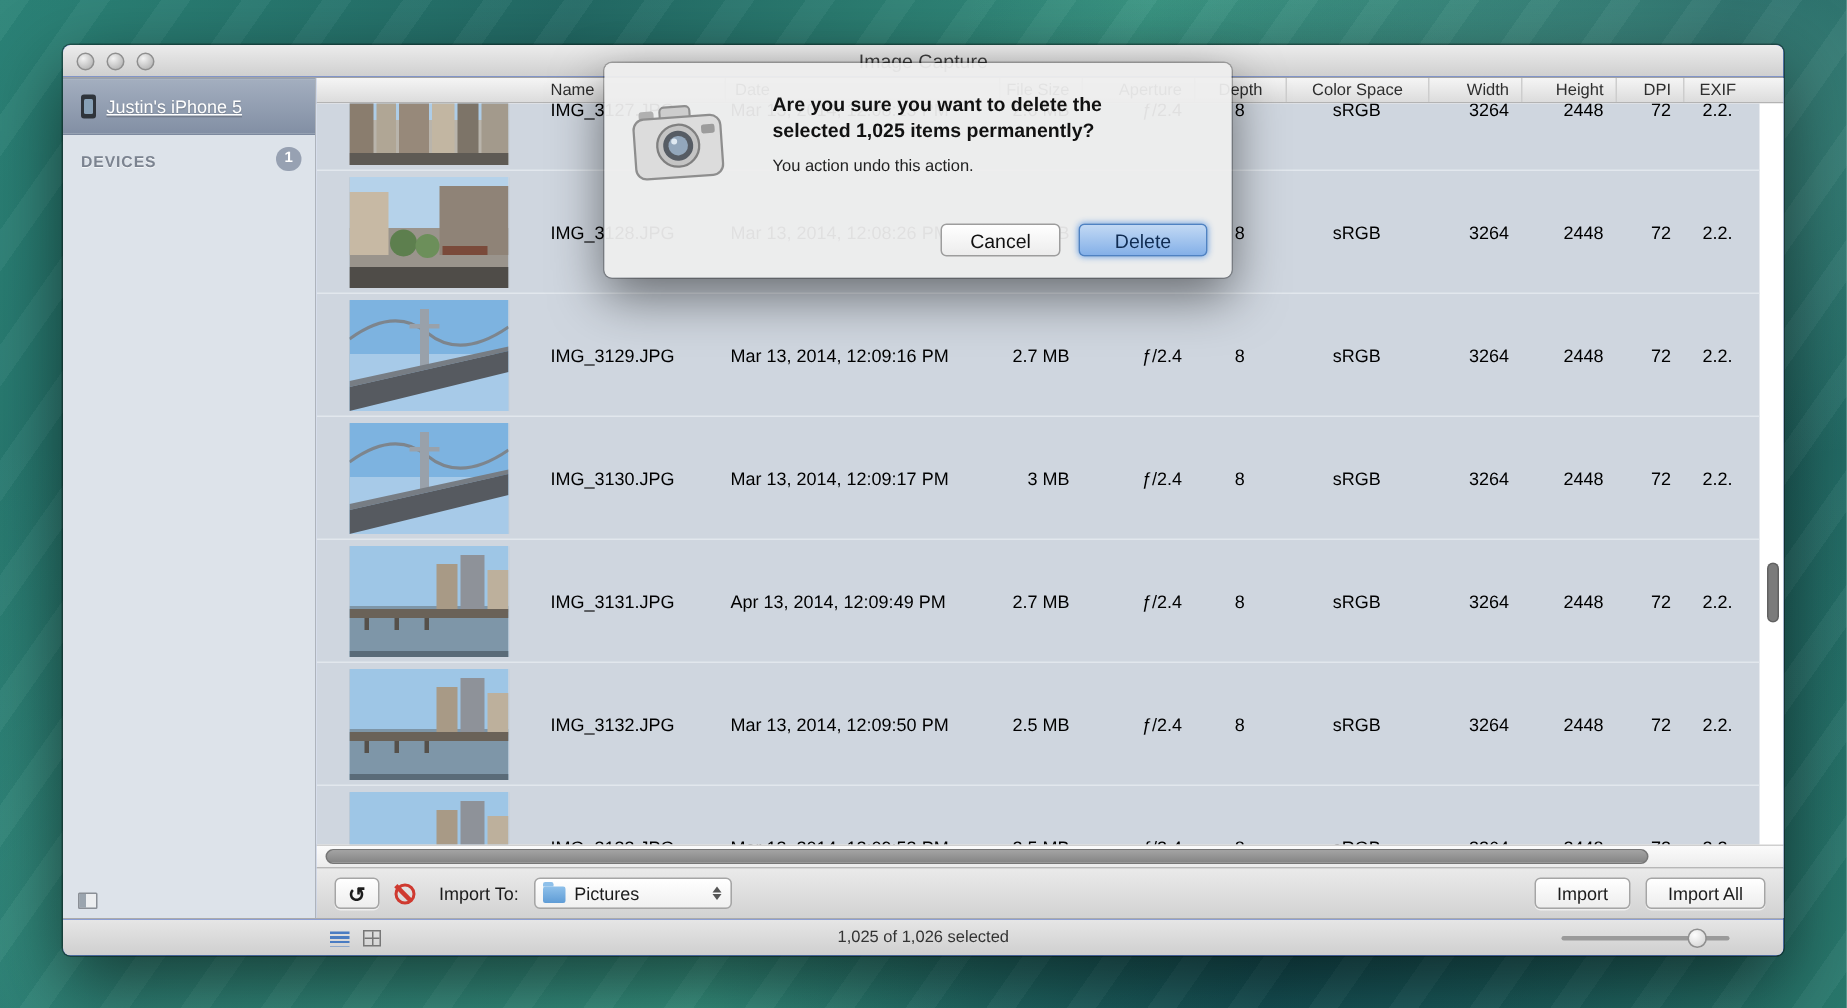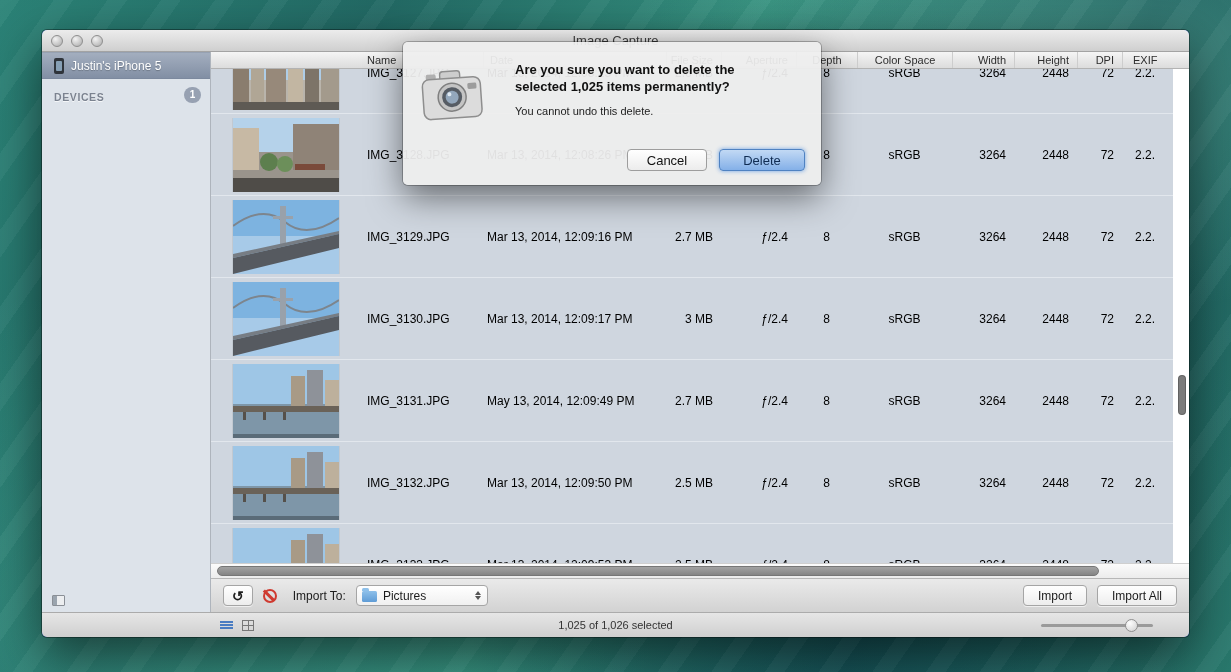--- a/index.html
+++ b/index.html
@@ -37,24 +37,24 @@
   
   .sidebar {
     position:absolute; top:22px; left:0; bottom:25px; width:169px;
     background:#dde3ea; border-right:1px solid #aeb4bc;
   }
   .side-header {
     padding:9px 0 3px 12px; font-size:10.5px; font-weight:bold;
     color:#7b8390; letter-spacing:.6px; text-shadow:0 1px 0 rgba(255,255,255,.7);
   }
   .device-row {
-    height:27px; display:flex; align-items:center; gap:7px; padding-left:12px;
+    height:38px; display:flex; align-items:center; gap:7px; padding-left:12px;
     background:linear-gradient(#a3aebf,#828fa4);
     border-top:1px solid #96a1b2; border-bottom:1px solid #7c899e;
-    color:#fff; font-size:12px; text-shadow:0 1px 1px rgba(0,0,0,.25);
+    color:#fff; font-size:12px; text-shadow:0 1px 1px rgba(0,0,0,.25);text-decoration:underline;
   }
   .iphone-icon { width:10px; height:16px; background:#2f343b; border-radius:2px; position:relative; flex:none; }
   .iphone-icon::after { content:''; position:absolute; left:2px; right:2px; top:3px; bottom:3px; background:#87a0b6; border-radius:1px; }
   .shared-row { position:relative; height:20px; margin-top:8px; }
   .shared-row .side-header { padding-top:0; display:inline-block; }
   .badge {
     position:absolute; right:9px; top:0; min-width:17px; height:16px; padding:0 4px;
     border-radius:9px; background:#97a1b2; color:#fff; font-size:10px; font-weight:bold;
     text-align:center; line-height:16px;
   }
@@ -322,21 +322,21 @@
                   <rect x="92" y="16" width="14" height="28" fill="#bdb09c"></rect>
                   <rect x="0" y="42" width="106" height="6" fill="#6a6258"></rect>
                   <rect x="10" y="48" width="3" height="8" fill="#55504a"></rect>
                   <rect x="30" y="48" width="3" height="8" fill="#55504a"></rect>
                   <rect x="50" y="48" width="3" height="8" fill="#55504a"></rect>
                   <rect y="70" width="106" height="4" fill="#5a6b78"></rect>
                 </svg>
               </span>
             </div>
     <div class="cell c-name">IMG_3131.JPG</div>
-    <div class="cell c-date">May 13, 2014, 12:09:49 PM</div>
+    <div class="cell c-date">Apr 13, 2014, 12:09:49 PM</div>
     <div class="cell right">2.7 MB</div>
     <div class="cell right">ƒ/2.4</div>
     <div class="cell center">8</div>
     <div class="cell center">sRGB</div>
     <div class="cell right">3264</div>
     <div class="cell right">2448</div>
     <div class="cell right">72</div>
     <div class="cell c-exif">2.2.</div>
   </div>
           <div class="row">
@@ -441,21 +441,21 @@
             <rect x="49" y="20" width="9" height="6" rx="1.5" fill="#9c9c9c"></rect>
             <circle cx="33" cy="33" r="14" fill="#c4c4c4" stroke="#808080" stroke-width="1.5"></circle>
             <circle cx="33" cy="33" r="10" fill="#565c64"></circle>
             <circle cx="33" cy="33" r="6.5" fill="#93a7bc"></circle>
             <circle cx="30.5" cy="30" r="2" fill="#dfe9f2"></circle>
           </g>
         </svg>
       </div>
       <div class="dialog-text">
         <div class="dialog-title">Are you sure you want to delete the selected 1,025 items permanently?</div>
-        <div class="dialog-subtitle">You cannot undo this delete.</div>
+        <div class="dialog-subtitle">You action undo this action.</div>
       </div>
     </div>
     <div class="dialog-buttons">
       <button class="dlg-btn btn-cancel">Cancel</button>
       <button class="dlg-btn btn-delete">Delete</button>
     </div>
   </div>
 
 </div>
 

